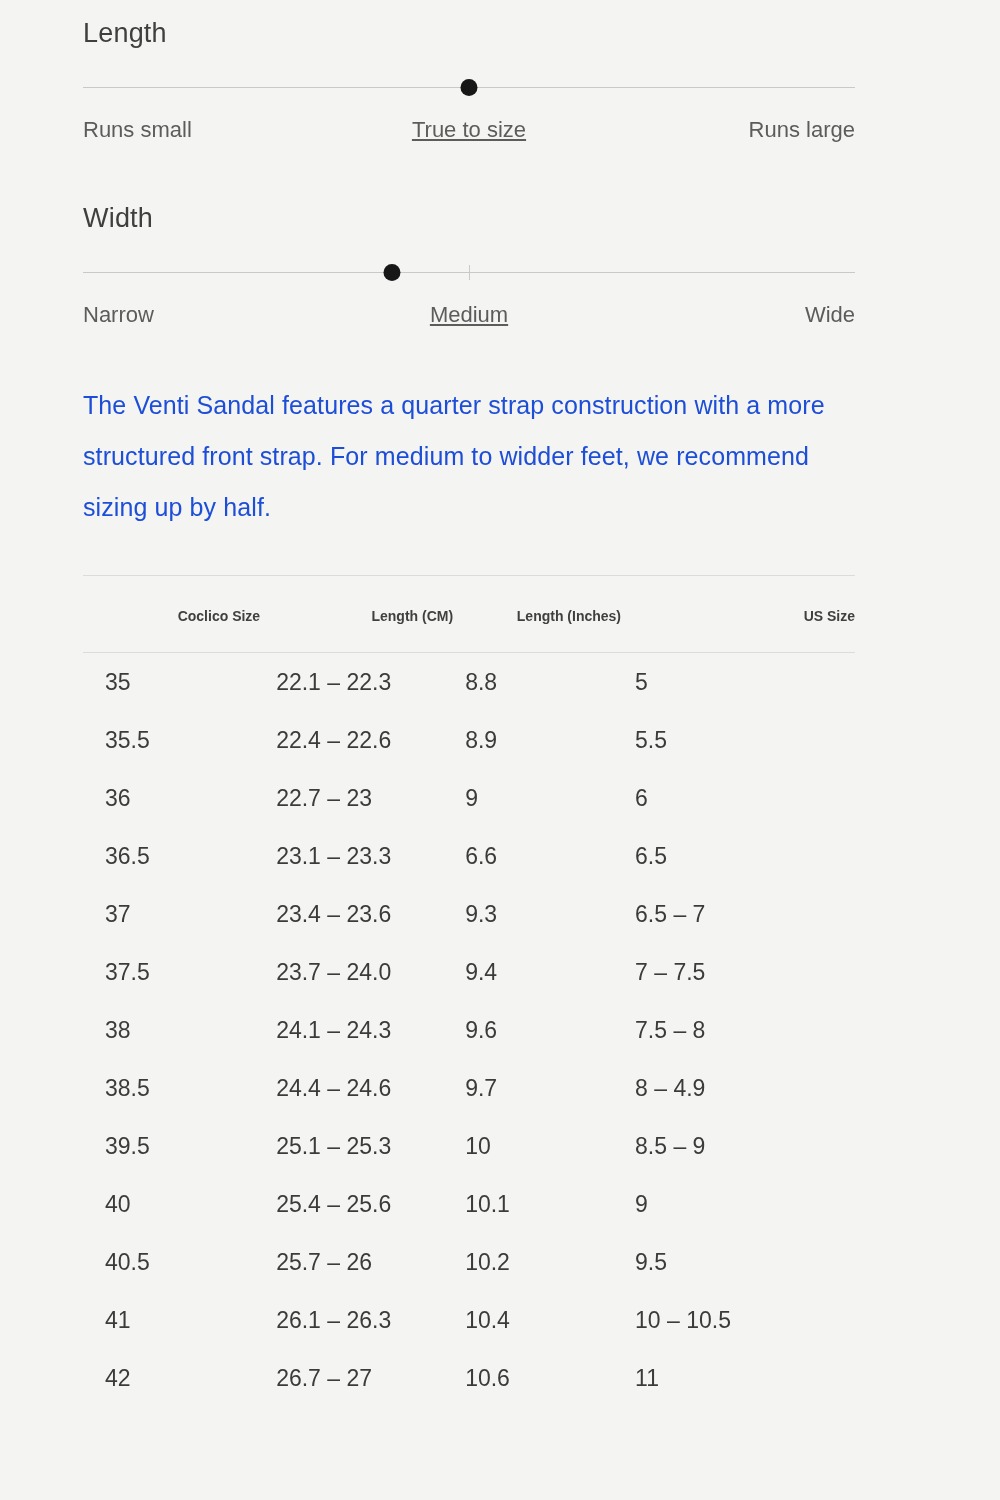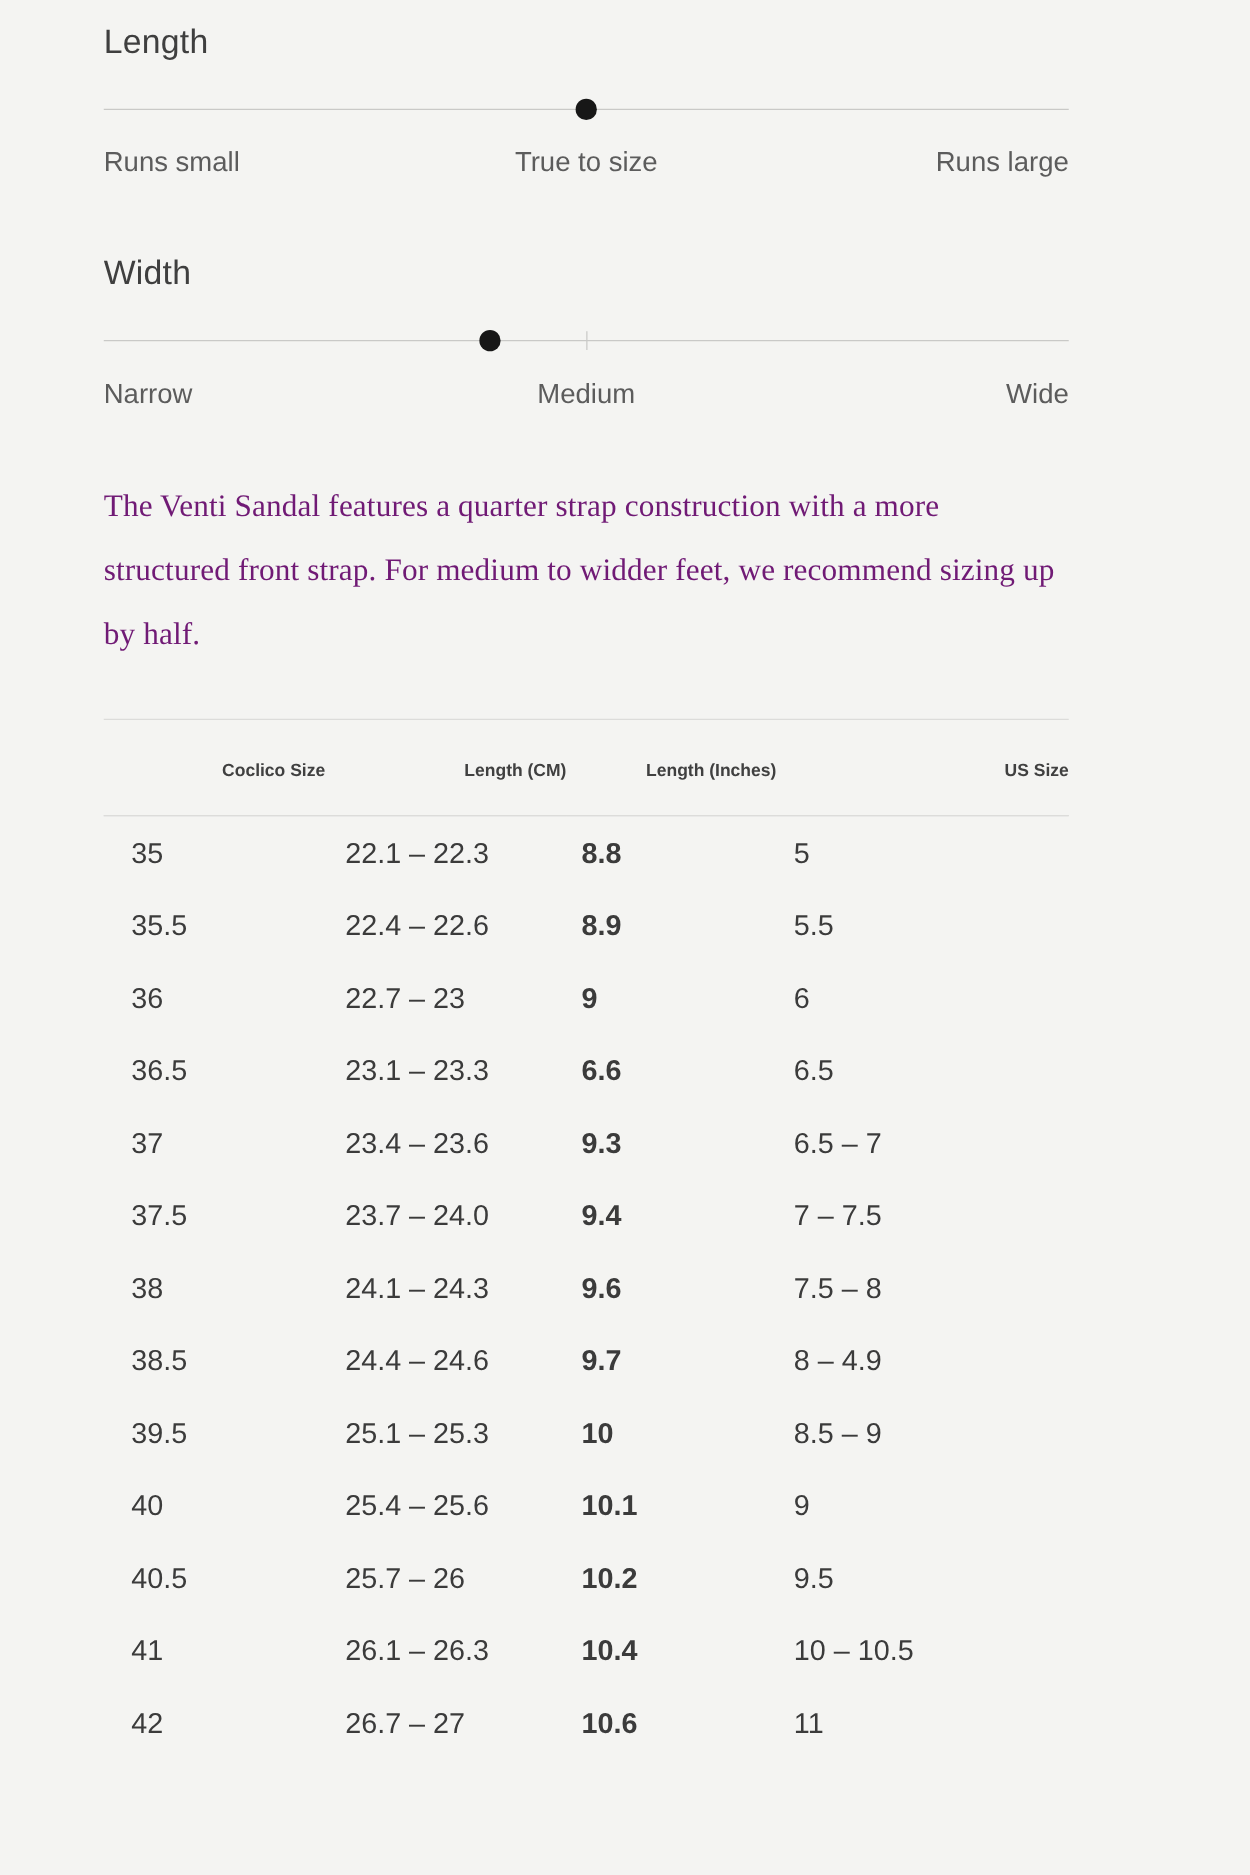--- a/index.html
+++ b/index.html
@@ -67,33 +67,32 @@
     display: flex;
     justify-content: space-between;
     font-size: 22px;
     color: #5c5c5c;
     margin-top: 18px;
   }
   .slider-labels span:nth-child(2) {
     flex: 0 0 auto;
   }
   .slider-labels .lab-left { text-align: left; width: 33%; }
-  .slider-labels .lab-mid { text-align: center; width: 34%; }
+  .slider-labels .lab-mid { text-align: center; width: 34%; text-decoration: underline; }
   .slider-labels .lab-right { text-align: right; width: 33%; }
 
   .gap-between-sliders { height: 42px; }
 
   
   .description {
     font-size: 25px;
     line-height: 51px;
-    color: #701a75;
+    color: #1d4ed8;
     margin: 52px 0 0 0;
     letter-spacing: 0.1px;
-    font-family: Liberation Serif, serif;
   }
 
   
   .table-wrap {
     margin-top: 42px;
     border-top: 1px solid #dcdcda;
     padding-top: 0;
   }
   table {
     width: 100%;
@@ -114,21 +113,21 @@
   thead th:nth-child(3) { width: 22%; padding-left: 12px; }
   thead th:nth-child(4) { width: 31%; padding-left: 14px; }
   tbody td {
     font-size: 23px;
     color: #3b3b3b;
     padding: 16px 0 15px 0;
     font-weight: 400;
   }
   tbody td:nth-child(1) { padding-left: 22px; }
   tbody td:nth-child(2) { padding-left: 16px; }
-  tbody td:nth-child(3) { padding-left: 12px; font-weight: bold; }
+  tbody td:nth-child(3) { padding-left: 12px; }
   tbody td:nth-child(4) { padding-left: 14px; }
 </style>
 </head>
 <body>
 
 <div class="page">
 
   <div class="slider-block">
     <div class="slider-title">Length</div>
     <div class="slider-track-wrap">

